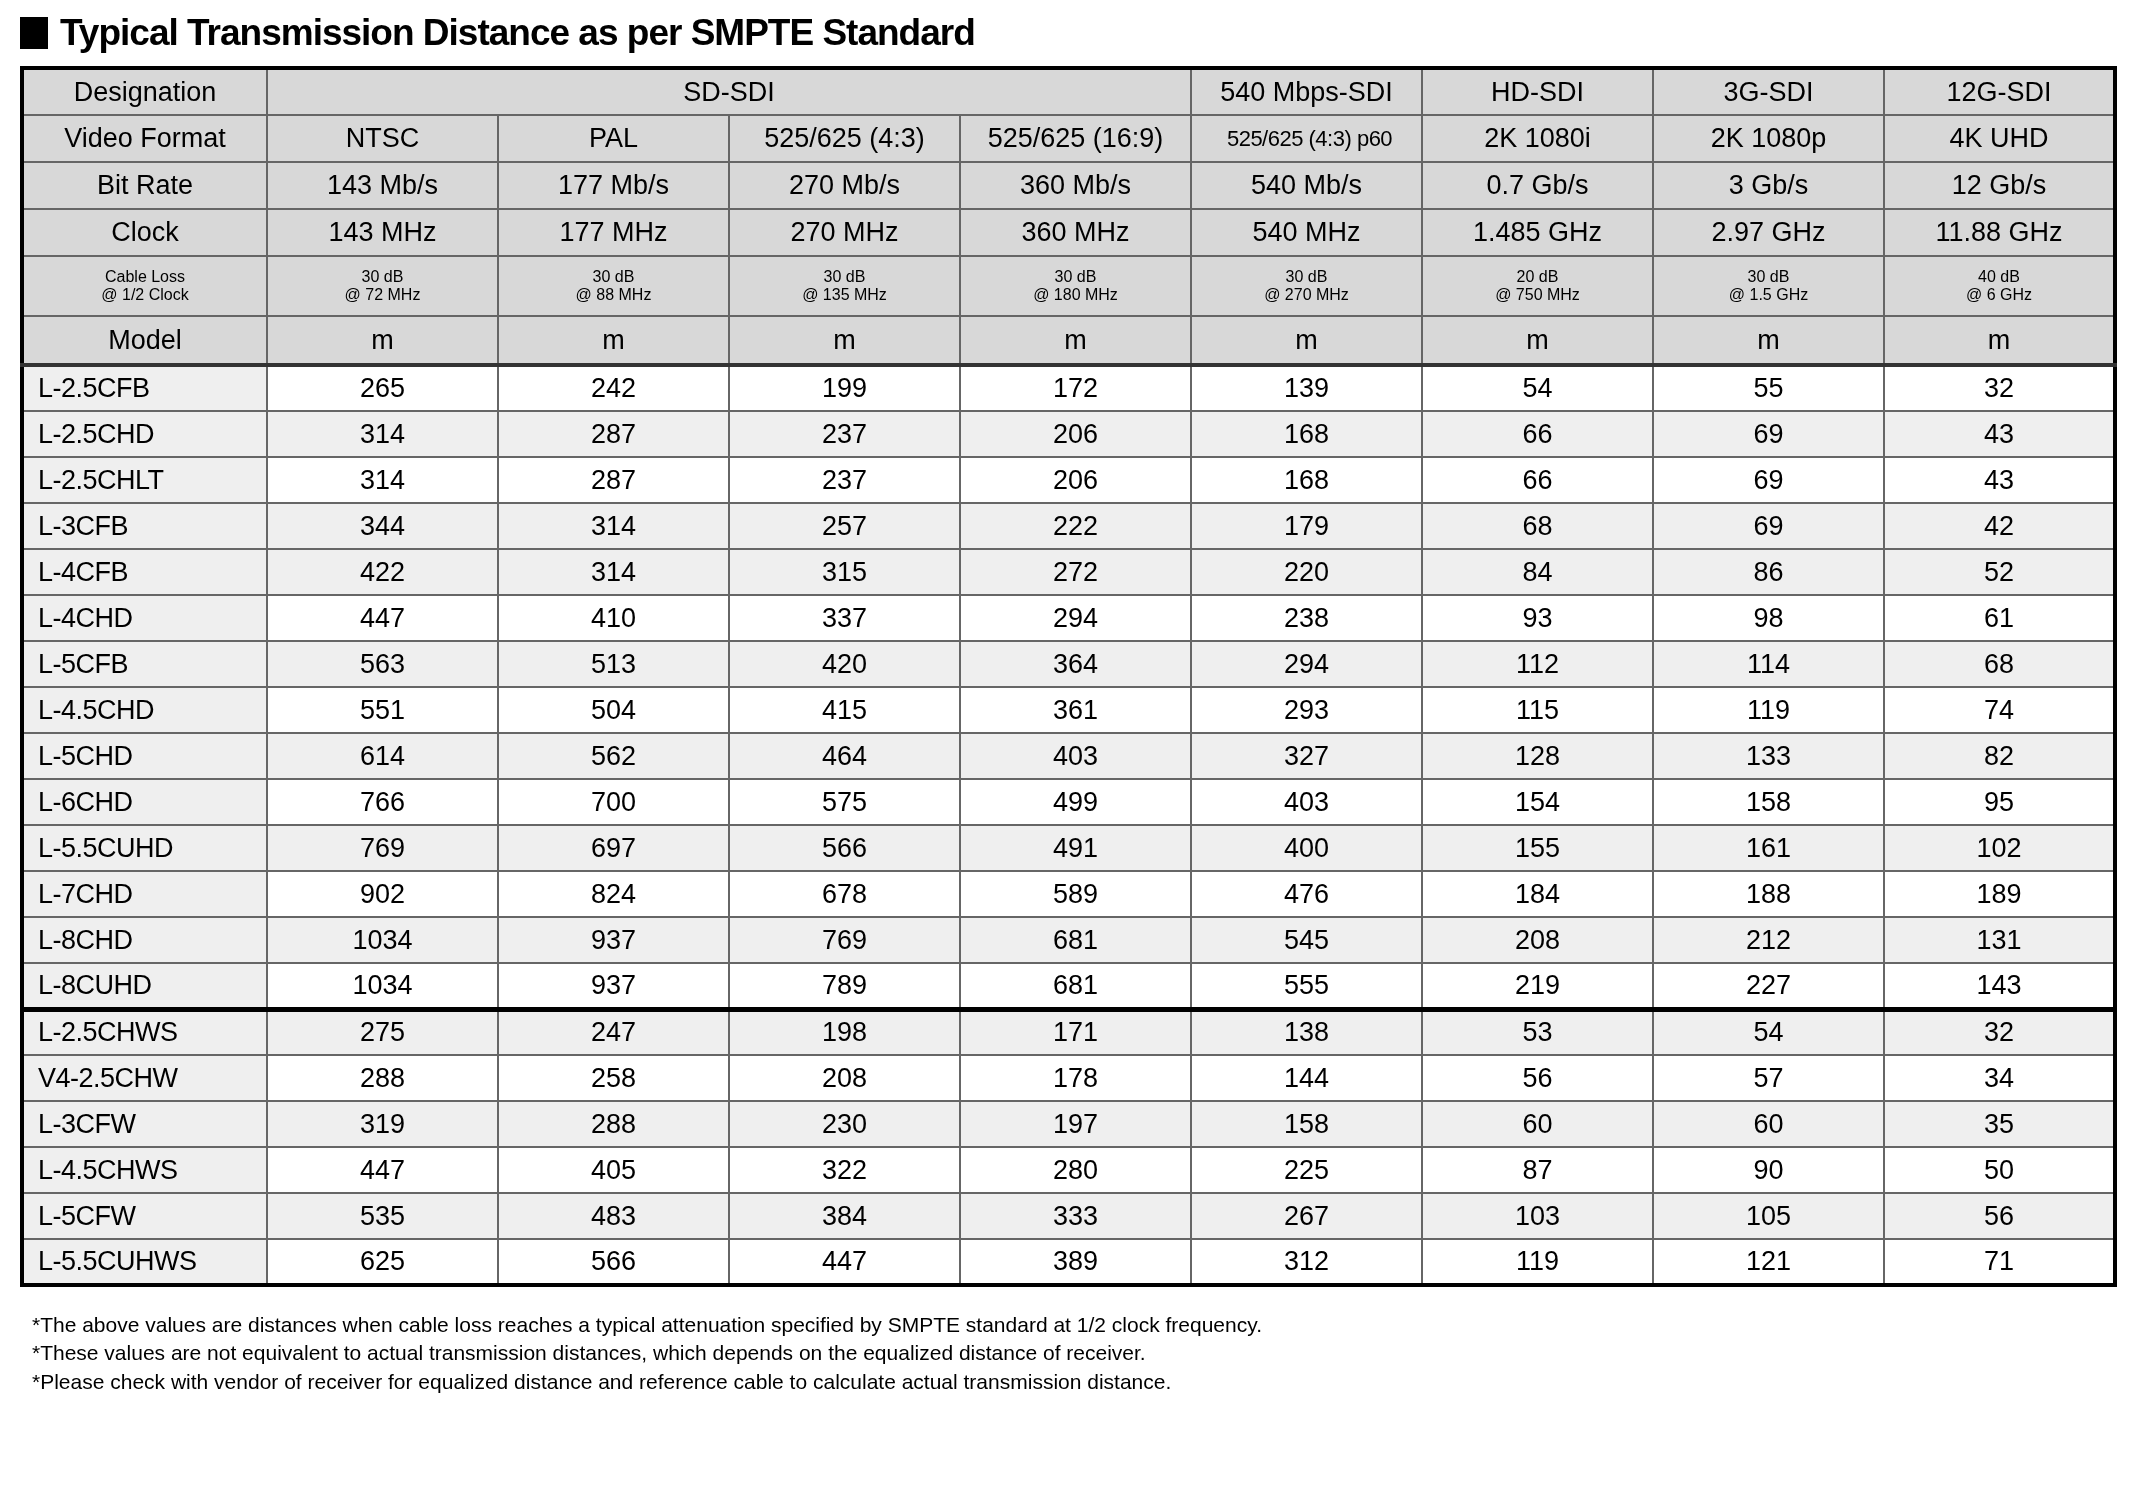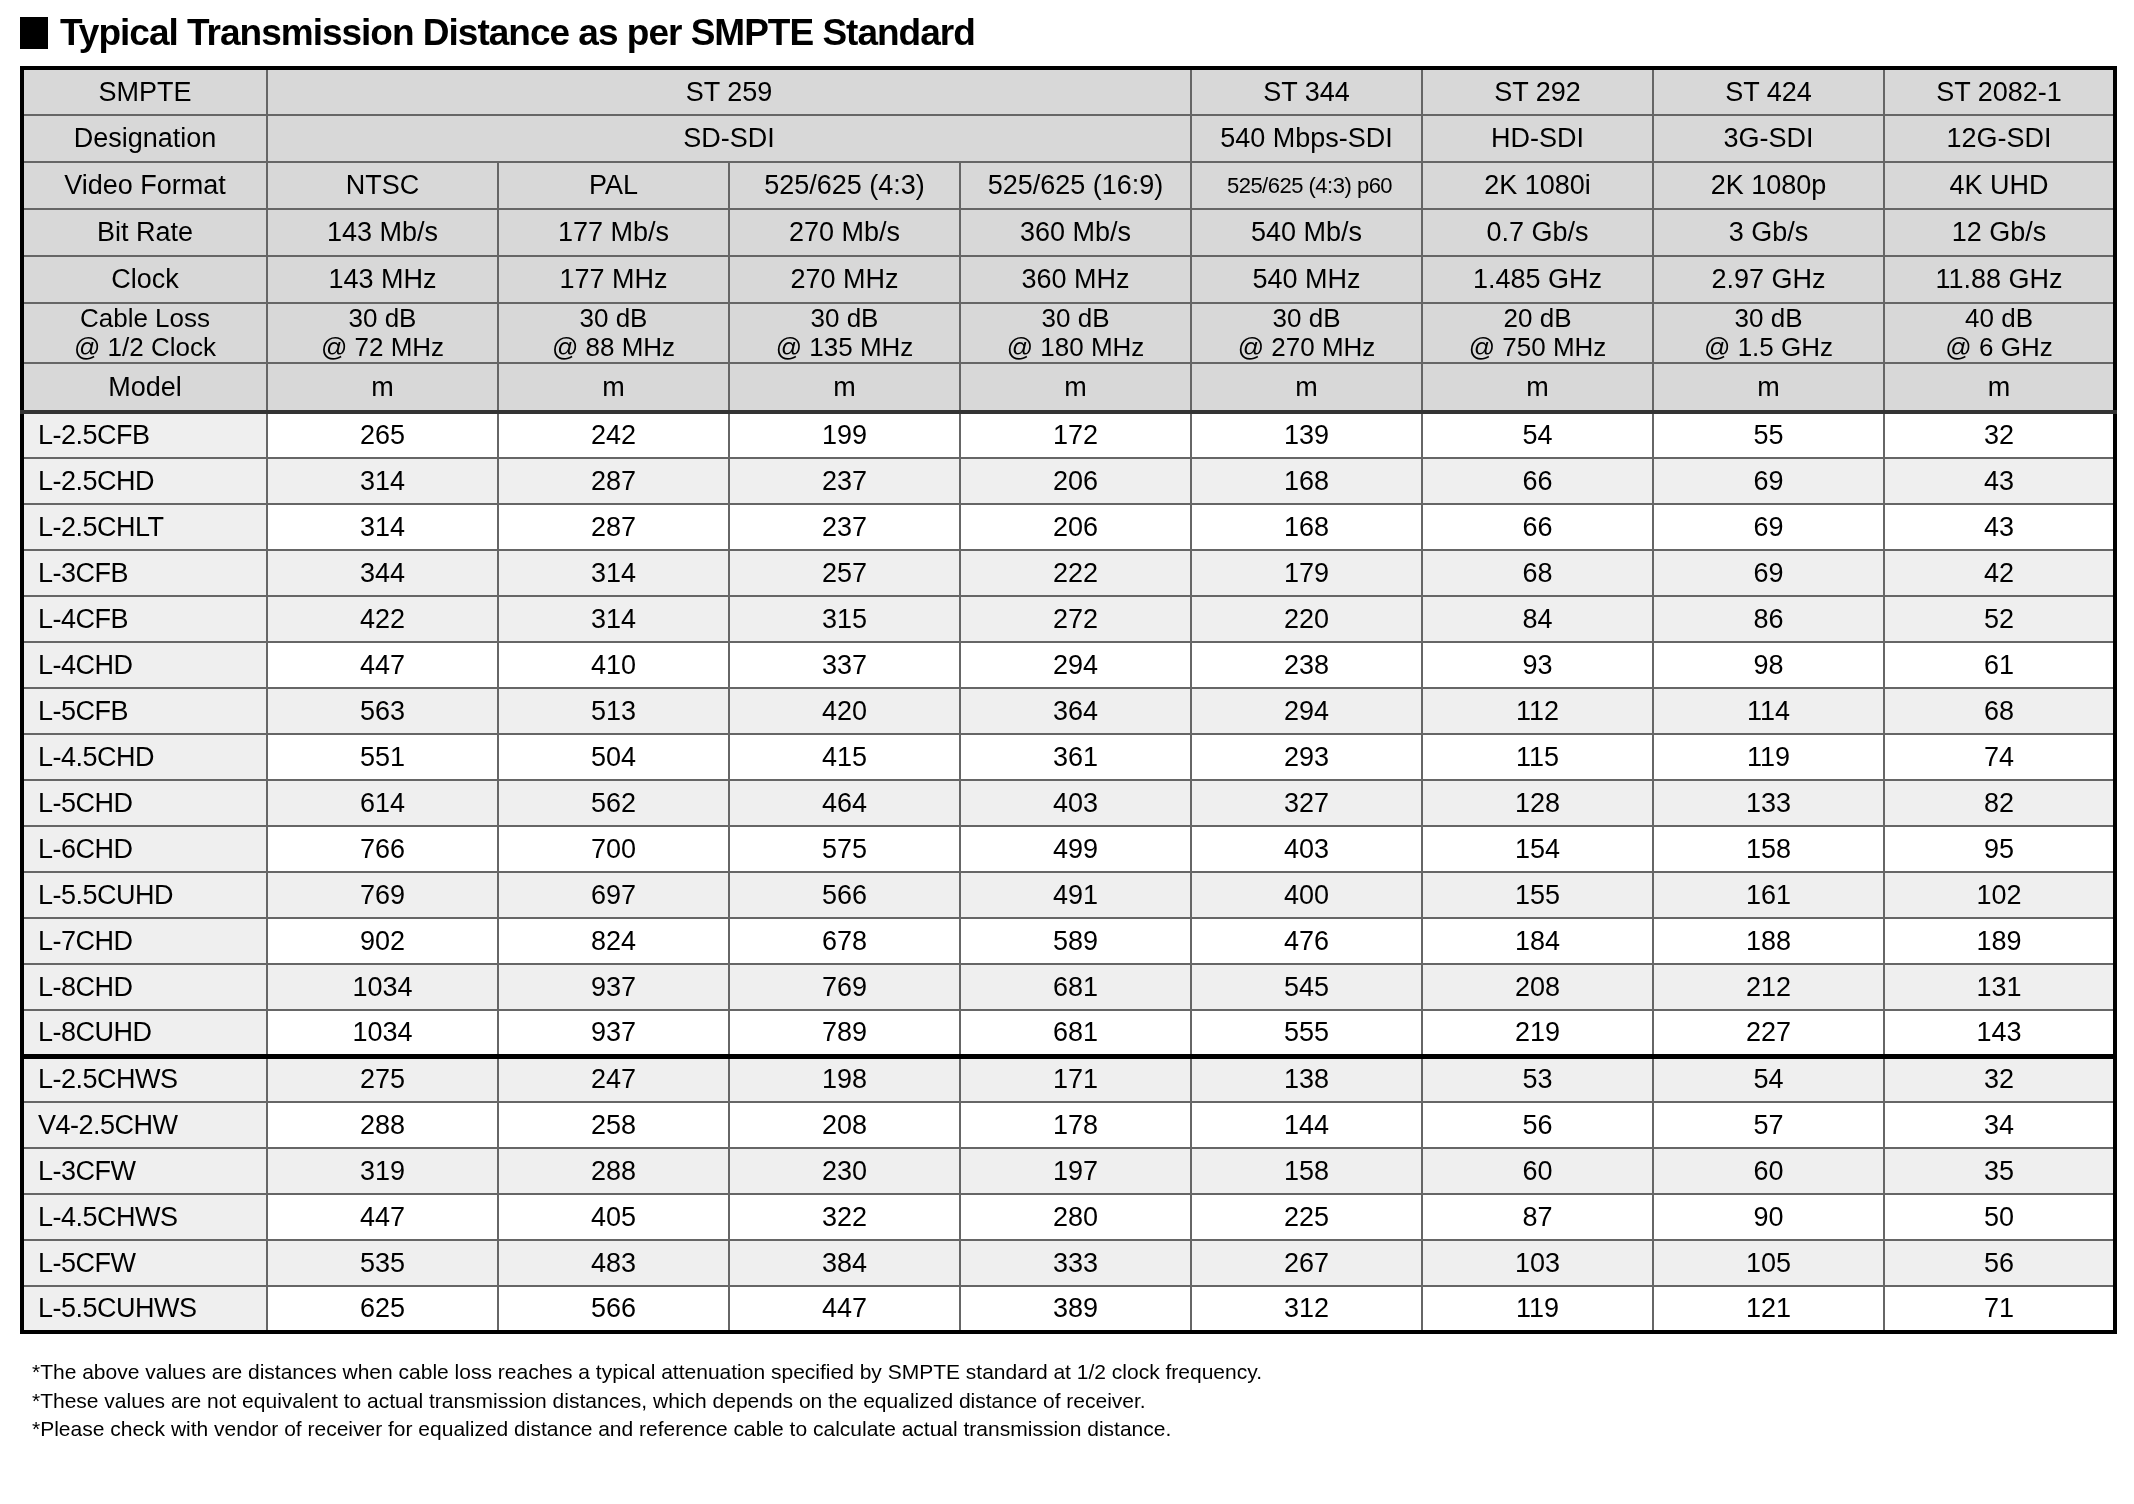--- a/index.html
+++ b/index.html
@@ -46,21 +46,21 @@
     padding: 0;
     font-size: 27px;
     font-weight: normal;
     overflow: hidden;
   }
   .tbl thead th {
     background: var(--header-bg, #d8d8d8);
   }
   .tbl thead tr { height: 47px; }
   .tbl thead tr.cable-row { height: 60px; }
-  .tbl thead tr.cable-row th { font-size: 26px; line-height: 1.12; }
+  .tbl thead tr.cable-row th { font-size: 16px; line-height: 1.12; }
   .tbl thead tr.model-row { height: 49px; }
   .tbl thead tr.model-row th { border-bottom: 4px solid #333; }
   .tbl thead th.cond { font-size: 22px; letter-spacing: -0.5px; padding-left: 6px; }
 
   .tbl tbody tr { height: 46px; }
   .tbl tbody td { background: #ffffff; }
   .tbl tbody td.model {
     background: var(--model-bg, #efefef);
     text-align: left;
     padding-left: 14px;
@@ -93,28 +93,20 @@
         <col style="width: 231px;">
         <col style="width: 231px;">
         <col style="width: 231px;">
         <col style="width: 231px;">
         <col style="width: 231px;">
         <col style="width: 231px;">
         <col style="width: 231px;">
         <col style="width: 231px;">
       </colgroup>
     <thead id="thead">
-        <tr>
-          <th>SMPTE</th>
-          <th colspan="4">ST 259</th>
-          <th>ST 344</th>
-          <th>ST 292</th>
-          <th>ST 424</th>
-          <th>ST 2082-1</th>
-        </tr>
         <tr>
           <th>Designation</th>
           <th colspan="4">SD-SDI</th>
           <th>540 Mbps-SDI</th>
           <th>HD-SDI</th>
           <th>3G-SDI</th>
           <th>12G-SDI</th>
         </tr>
         <tr>
           <th>Video Format</th>

